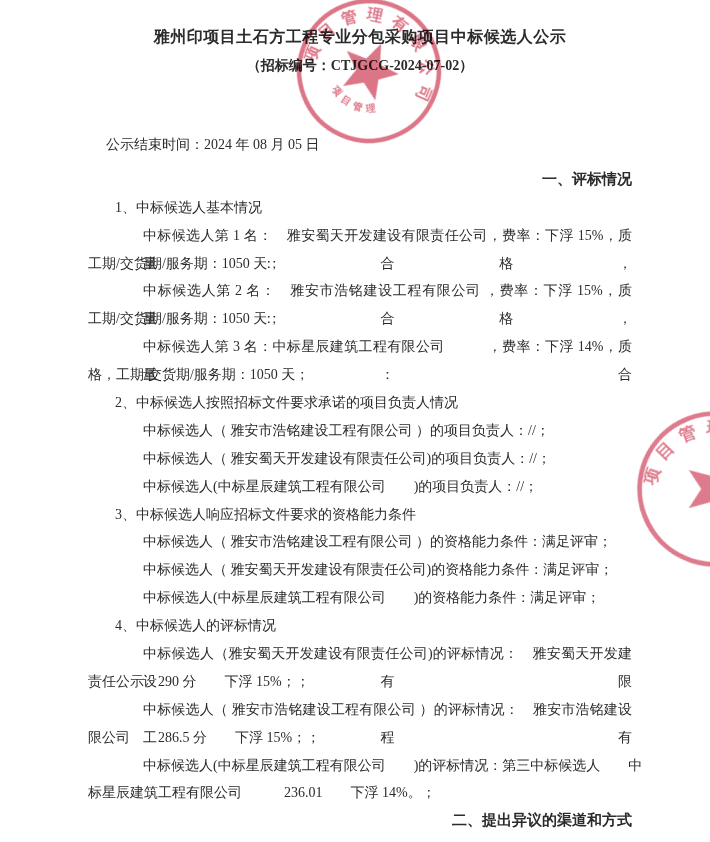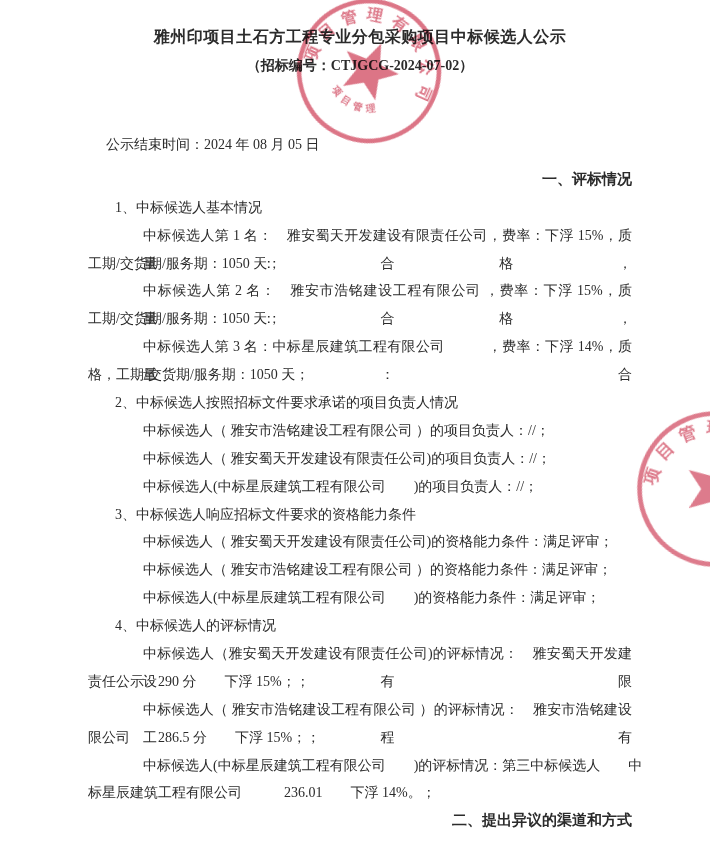--- a/index.html
+++ b/index.html
@@ -45,22 +45,22 @@
     <div class="line">工期/交货期/服务期：1050 天；</div>
     <div class="line ind2 just">中标候选人第 2 名：　雅安市浩铭建设工程有限公司 ，费率：下浮 15%，质量：合格，</div>
     <div class="line">工期/交货期/服务期：1050 天；</div>
     <div class="line ind2 just">中标候选人第 3 名：中标星辰建筑工程有限公司　　　，费率：下浮 14%，质量：合</div>
     <div class="line">格，工期/交货期/服务期：1050 天；</div>
     <div class="line ind1">2、中标候选人按照招标文件要求承诺的项目负责人情况</div>
     <div class="line ind2">中标候选人（ 雅安市浩铭建设工程有限公司 ）的项目负责人：//；</div>
     <div class="line ind2">中标候选人（ 雅安蜀天开发建设有限责任公司)的项目负责人：//；</div>
     <div class="line ind2">中标候选人(中标星辰建筑工程有限公司　　)的项目负责人：//；</div>
     <div class="line ind1">3、中标候选人响应招标文件要求的资格能力条件</div>
+    <div class="line ind2">中标候选人（ 雅安市浩铭建设工程有限公司 ）的资格能力条件：满足评审；</div>
     <div class="line ind2">中标候选人（ 雅安蜀天开发建设有限责任公司)的资格能力条件：满足评审；</div>
-    <div class="line ind2">中标候选人（ 雅安市浩铭建设工程有限公司 ）的资格能力条件：满足评审；</div>
     <div class="line ind2">中标候选人(中标星辰建筑工程有限公司　　)的资格能力条件：满足评审；</div>
     <div class="line ind1">4、中标候选人的评标情况</div>
     <div class="line ind2 just">中标候选人（雅安蜀天开发建设有限责任公司)的评标情况：　雅安蜀天开发建设有限</div>
     <div class="line">责任公示　290 分　　下浮 15%；；</div>
     <div class="line ind2 just">中标候选人（ 雅安市浩铭建设工程有限公司 ）的评标情况：　雅安市浩铭建设工程有</div>
     <div class="line">限公司　　286.5 分　　下浮 15%；；</div>
     <div class="line ind2">中标候选人(中标星辰建筑工程有限公司　　)的评标情况：第三中标候选人　　中</div>
     <div class="line">标星辰建筑工程有限公司　　　236.01　　下浮 14%。；</div>
     <div class="line l-h">二、提出异议的渠道和方式</div>
   </div>

